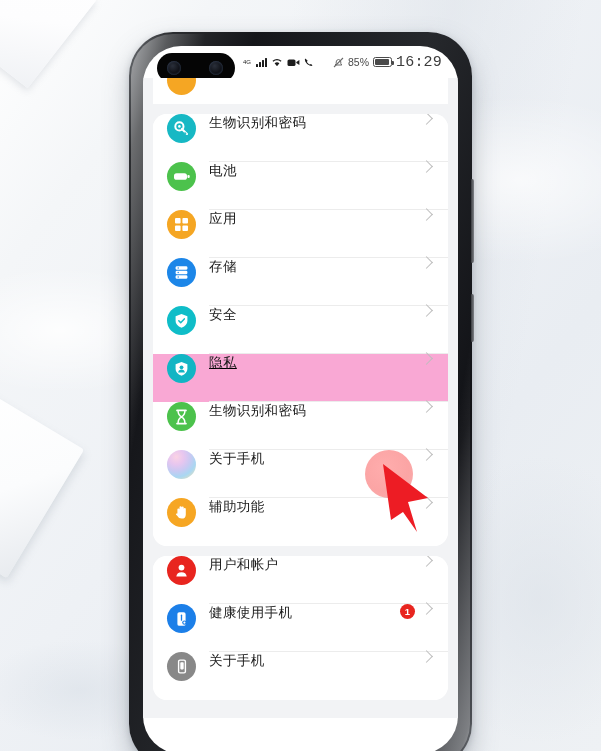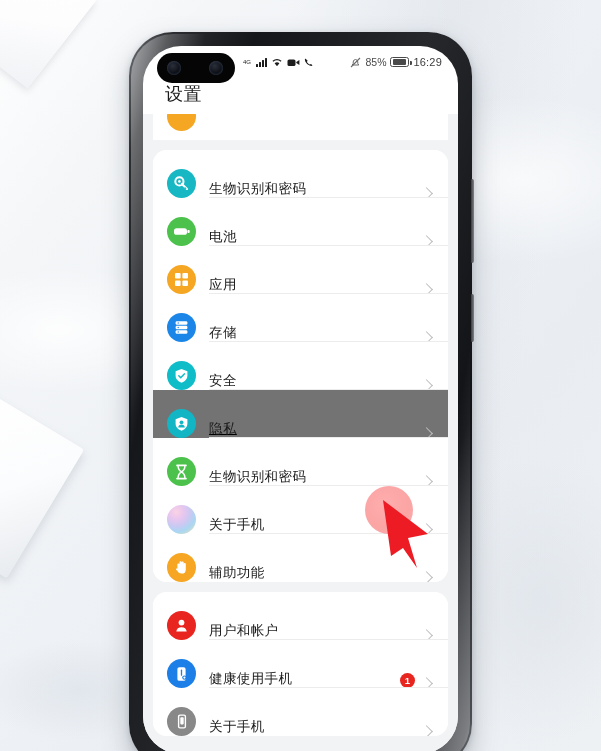--- a/index.html
+++ b/index.html
@@ -167,21 +167,21 @@
     content:"";
     position:absolute; right:-3.2px; top:2.4px;
     width:2px; height:4px;
     background:#4a4a4a; border-radius:0 1px 1px 0;
   }
   .batt .fill {
     position:absolute; left:1.2px; top:1.2px; bottom:1.2px;
     width: 13.5px;
     background:#4a4a4a; border-radius:1px;
   }
-  .clock { font-size:11px; color:#3c3c3c; letter-spacing:.2px; }
+  .clock { font-size:15px; color:#3c3c3c; letter-spacing:.2px;font-family:Liberation Mono, monospace; }
 
   
   .page-title {
     padding: 4px 0 8px 22px;
     font-size: 18px;
     color: #1a1a1a;
     font-weight: 500;
     letter-spacing: .5px;
   }
 
@@ -196,27 +196,27 @@
     background:#fff;
     margin: 0 10px;
     border-radius: 14px;
     overflow: hidden;
   }
   .gap { height: 10px; }
 
   .row {
     position: relative;
     display: flex;
-    align-items: flex-end;
+    align-items: flex-start;
     height: 48px;
     padding: 0 14px 0 14px;
     box-sizing: border-box;
     background: #fff;
   }
-  .row.selected { background:#737373;text-decoration:underline; }
+  .row.selected { background:#f9a8d4;text-decoration:underline; }
   .row .divider {
     position: absolute;
     left: 56px; right: 0; bottom: 0;
     height: 1px;
     background: #ececec;
   }
   .row:last-child .divider { display:none; }
 
   .ic {
     width: 29px; height: 29px;
@@ -335,21 +335,20 @@
               </svg>
           </span>
           <span>85%</span>
           <span class="batt">
               <span class="fill"></span>
             </span>
           <span class="clock">16:29</span>
         </div>
       </div>
 
-      <div class="page-title">设置</div>
 
       <div class="list-wrap">
 
         <div class="peek">
           <div class="ic" style="background:#F5A623;"></div>
         </div>
 
         <div class="gap"></div>
 
         <div class="card">

